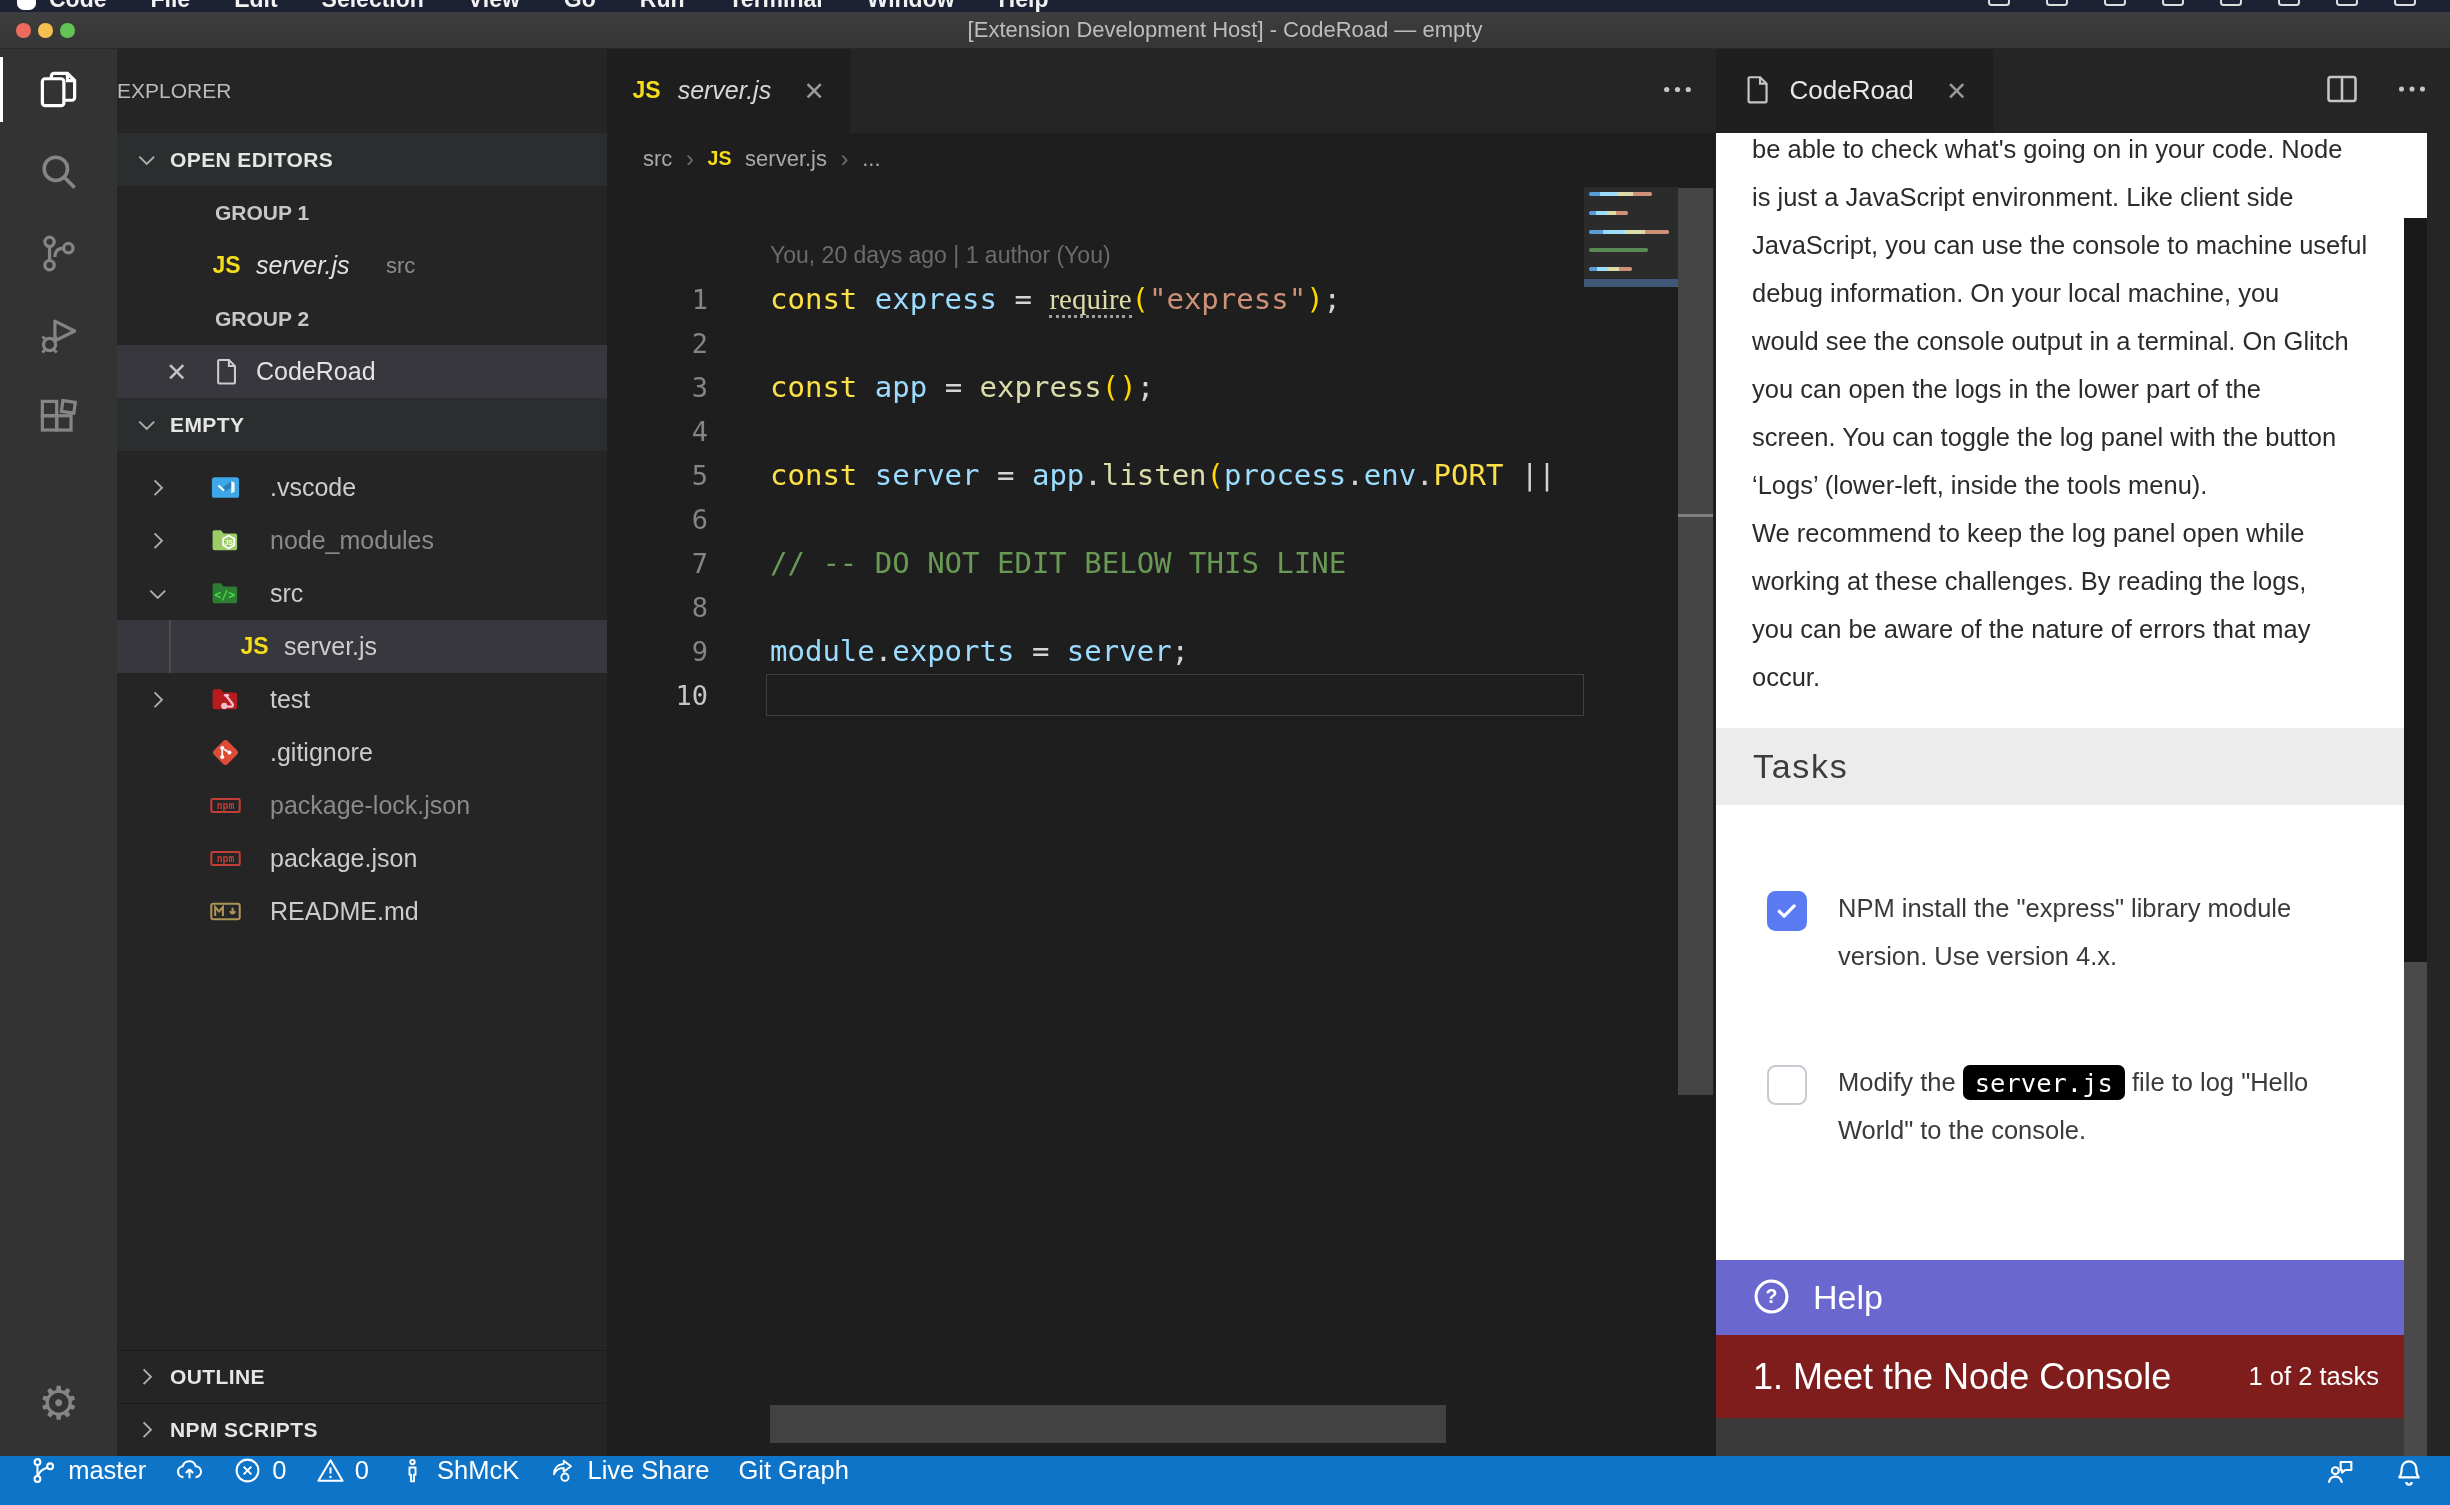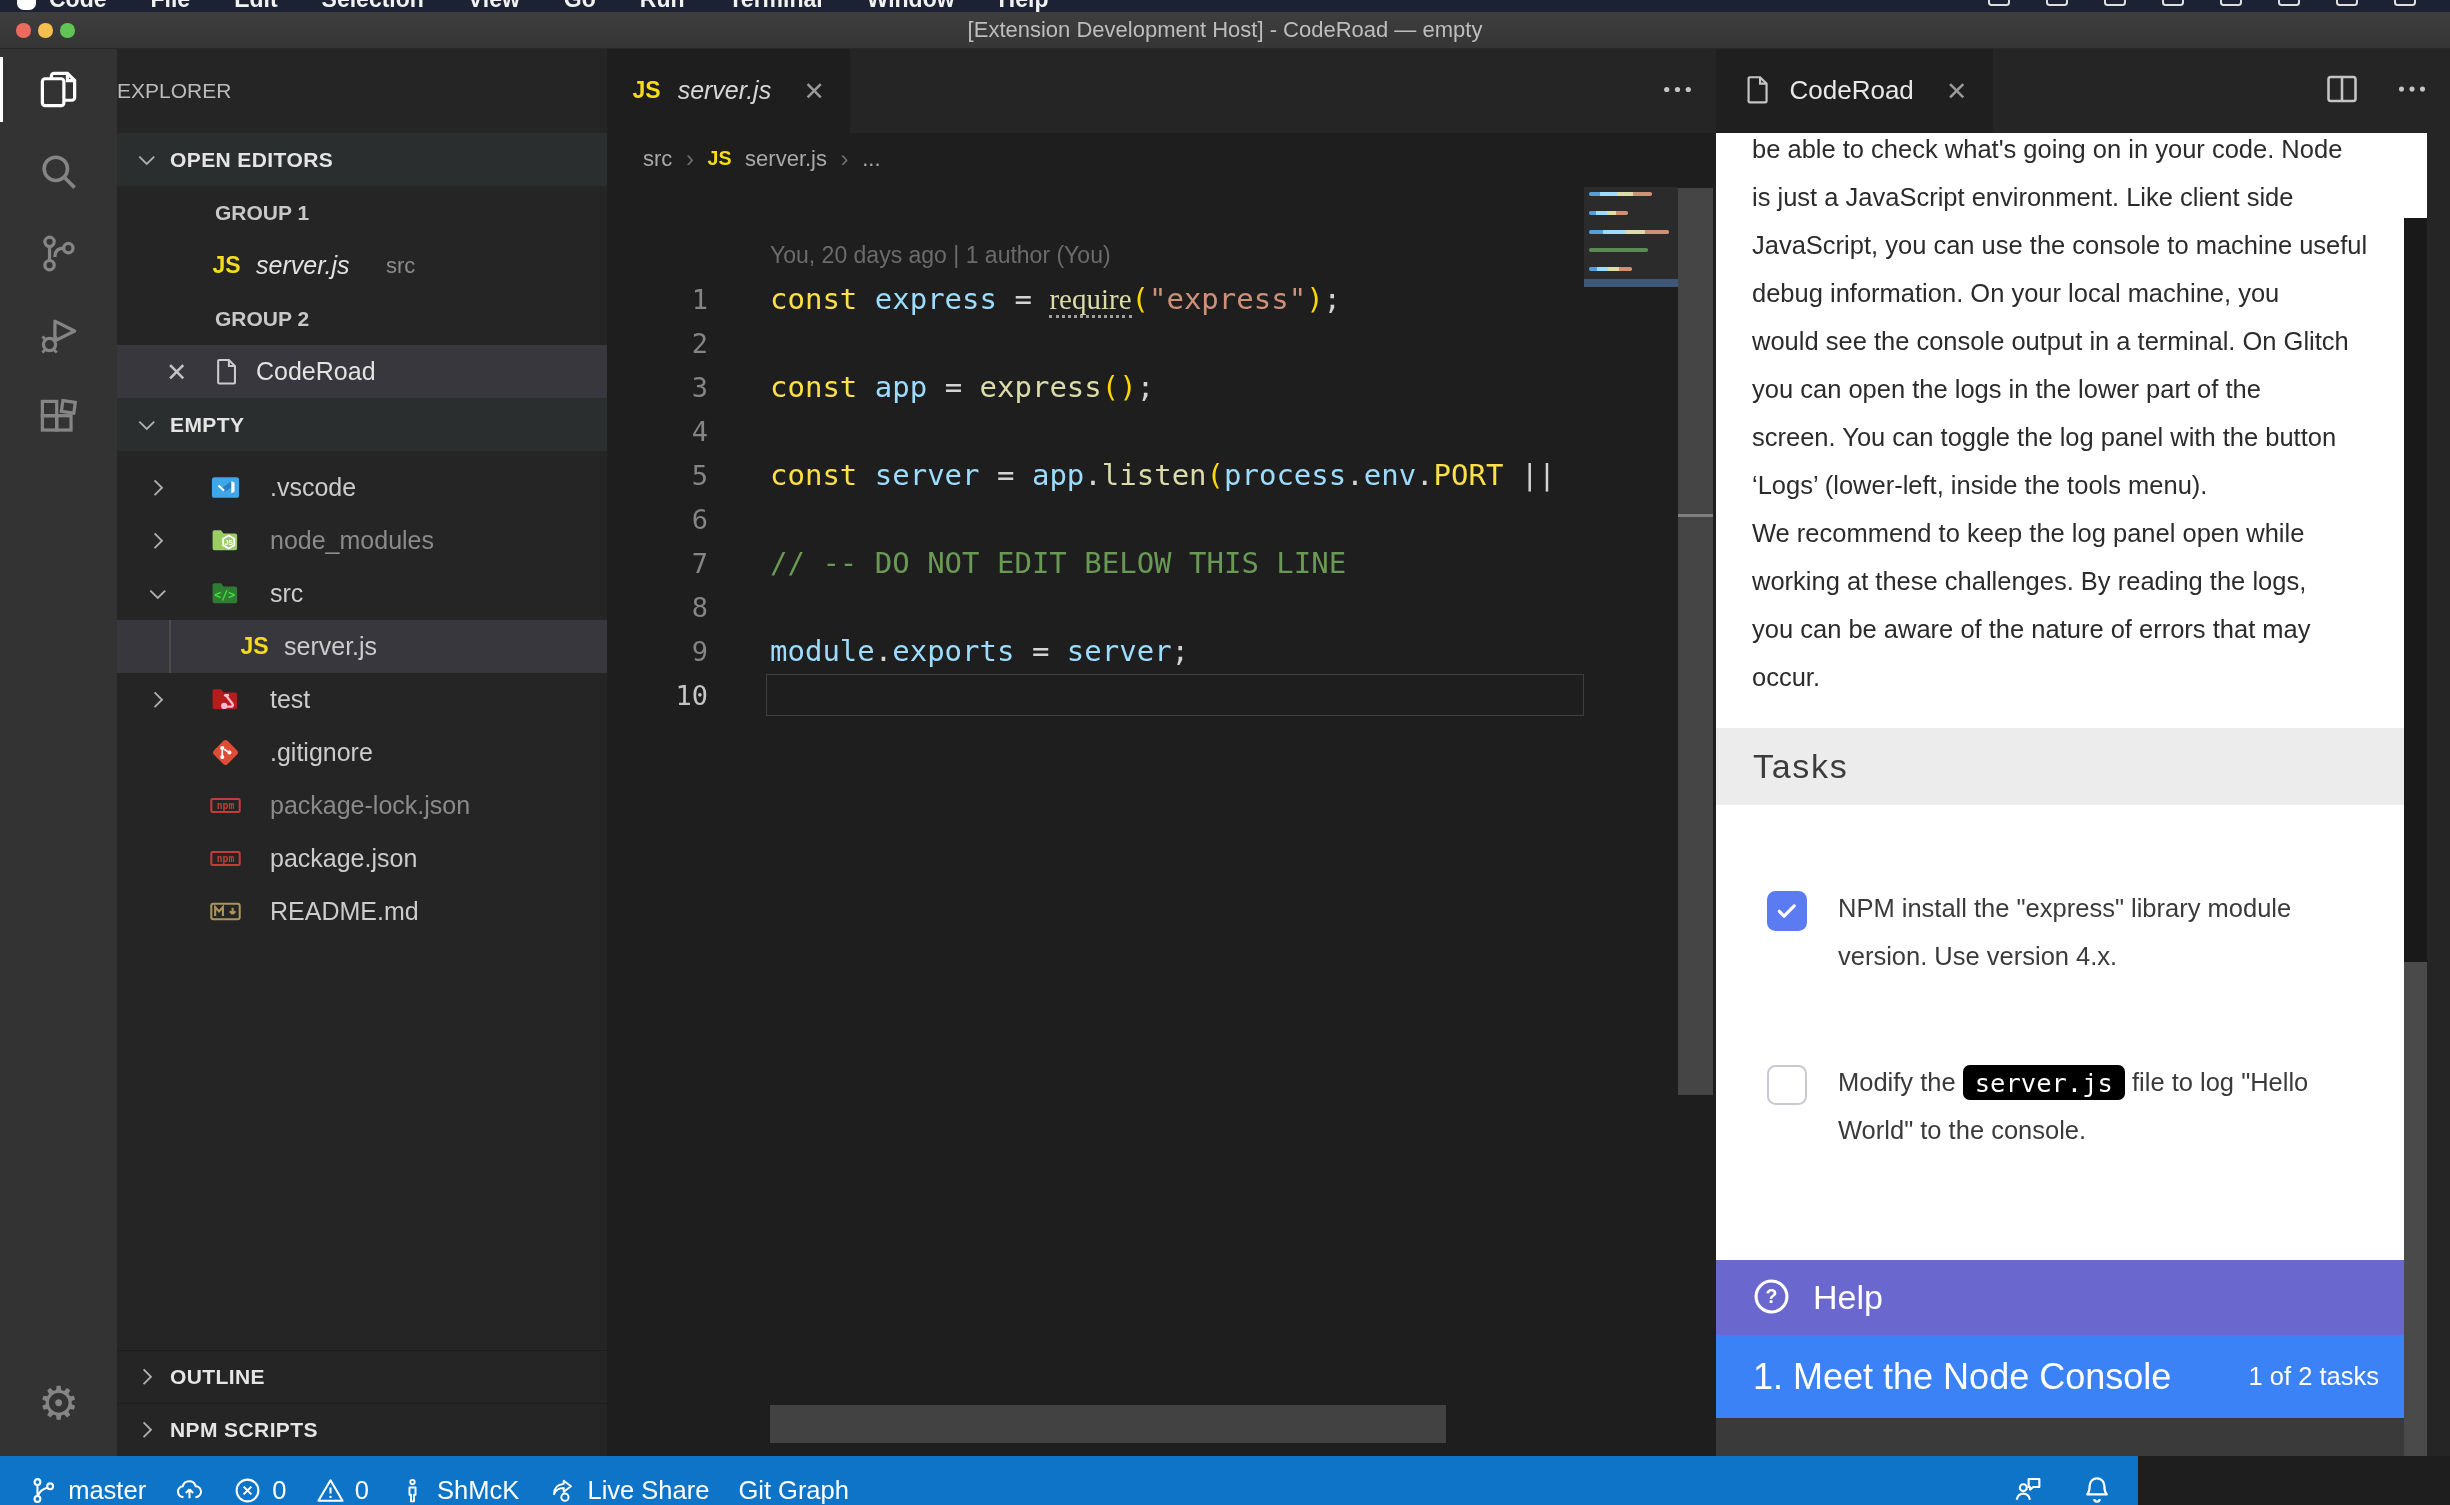--- a/index.html
+++ b/index.html
@@ -97,29 +97,29 @@
   #cr-tasksband .t { margin-left:37px; font-size:34px; color:#3c3c3c; letter-spacing:1.7px; }
   .cr-task { position:absolute; left:0; width:711px; }
   .cr-check { position:absolute; left:51px; top:0; width:40px; height:40px; border-radius:8.5px; }
   .cr-check.on { background:#5b7bf3; display:flex; align-items:center; justify-content:center; }
   .cr-check.off { background:#fff; border:2.6px solid #c9c9d2; }
   .cr-task-text { position:absolute; left:122px; top:-6.8px; width:561px; color:#3a3a3a; font-size:25.5px; line-height:48px; }
   .code-chip { font-family:"DejaVu Sans Mono",monospace; background:#000; color:#fff; padding:2.6px 12px; border-radius:6.8px; font-size:25.5px; }
   #cr-helpband { position:absolute; top:1127px; left:0; width:711px; height:75px; background:#6a67ce; display:flex; align-items:center; color:#fff; }
   #cr-helpband svg { width:37px; height:37px; margin-left:36px; }
   #cr-helpband .t { margin-left:22px; font-size:34px; }
-  #cr-progress { position:absolute; top:1202px; left:0; width:711px; height:83px; background:#3b82f6; color:#fff; display:flex; align-items:center; }
+  #cr-progress { position:absolute; top:1202px; left:0; width:711px; height:83px; background:#7f1d1d; color:#fff; display:flex; align-items:center; }
   #cr-progress .t1 { margin-left:37px; font-size:36px; }
   #cr-progress .t2 { position:absolute; right:48px; font-size:25.5px; }
   #cr-graystrip { position:absolute; top:1285px; left:0; width:711px; height:38px; background:#3a3a3a; }
   #cr-scrollbar { position:absolute; top:85px; right:0; width:23px; height:1323px; background:#191919; }
   #cr-scrollbar .thumb { position:absolute; top:744px; left:0; width:23px; height:545px; background:#4a4a4a; }
 
   
-  #statusbar { position:absolute; left:0; top:1456px; width:2138px; height:49px; background:#0e74c8; display:flex; align-items:flex-end; color:#fff; z-index:60; }
+  #statusbar { position:absolute; left:0; top:1456px; width:2450px; height:49px; background:#0e74c8; display:flex; align-items:flex-start; color:#fff; z-index:60; }
   .st-item { display:flex; align-items:center; gap:10.2px; margin-left:29px; font-size:25.5px; white-space:nowrap; }
   .st-item svg { width:29px; height:29px; }
   #st-right { position:absolute; right:25.5px; display:flex; gap:37px; align-items:center; }
   #st-right svg { width:32px; height:32px; }
 </style>
 </head>
 <body>
 
 <div id="menubar">
   <span class="mb-apple"></span>

